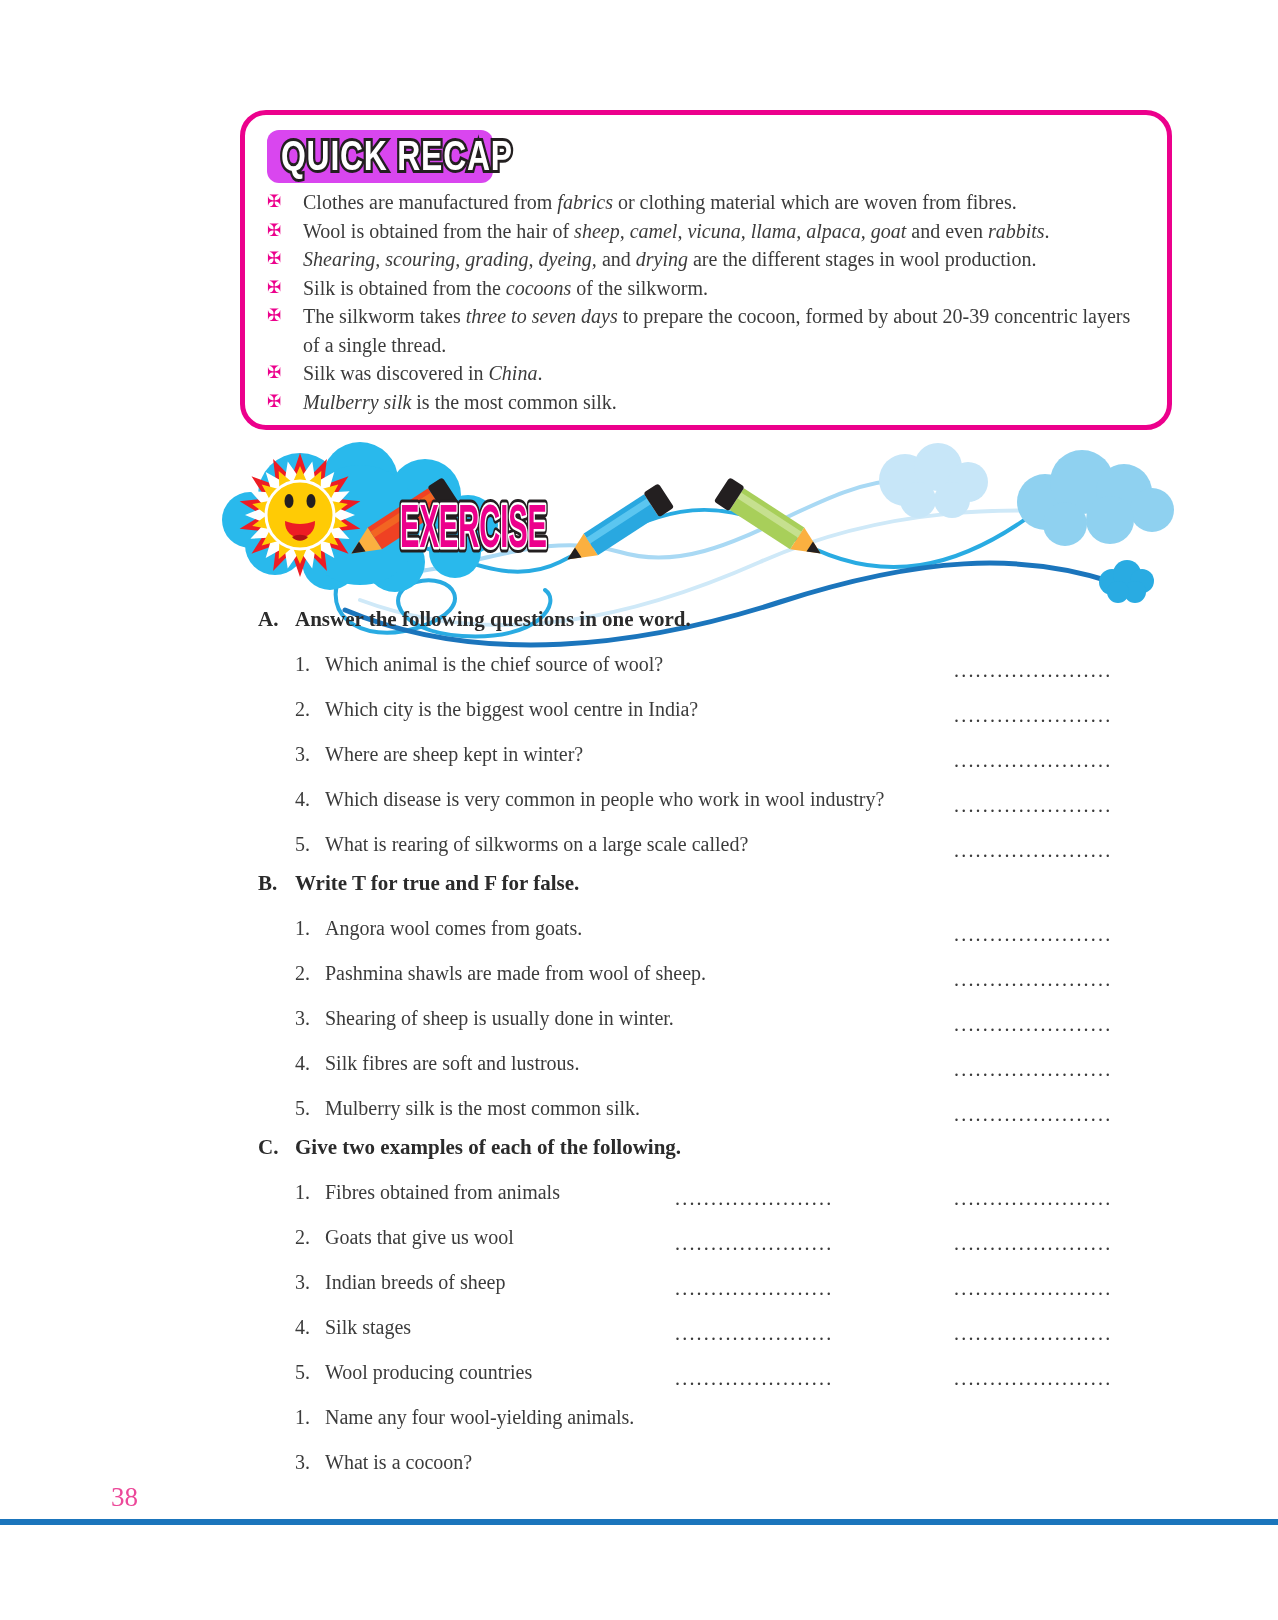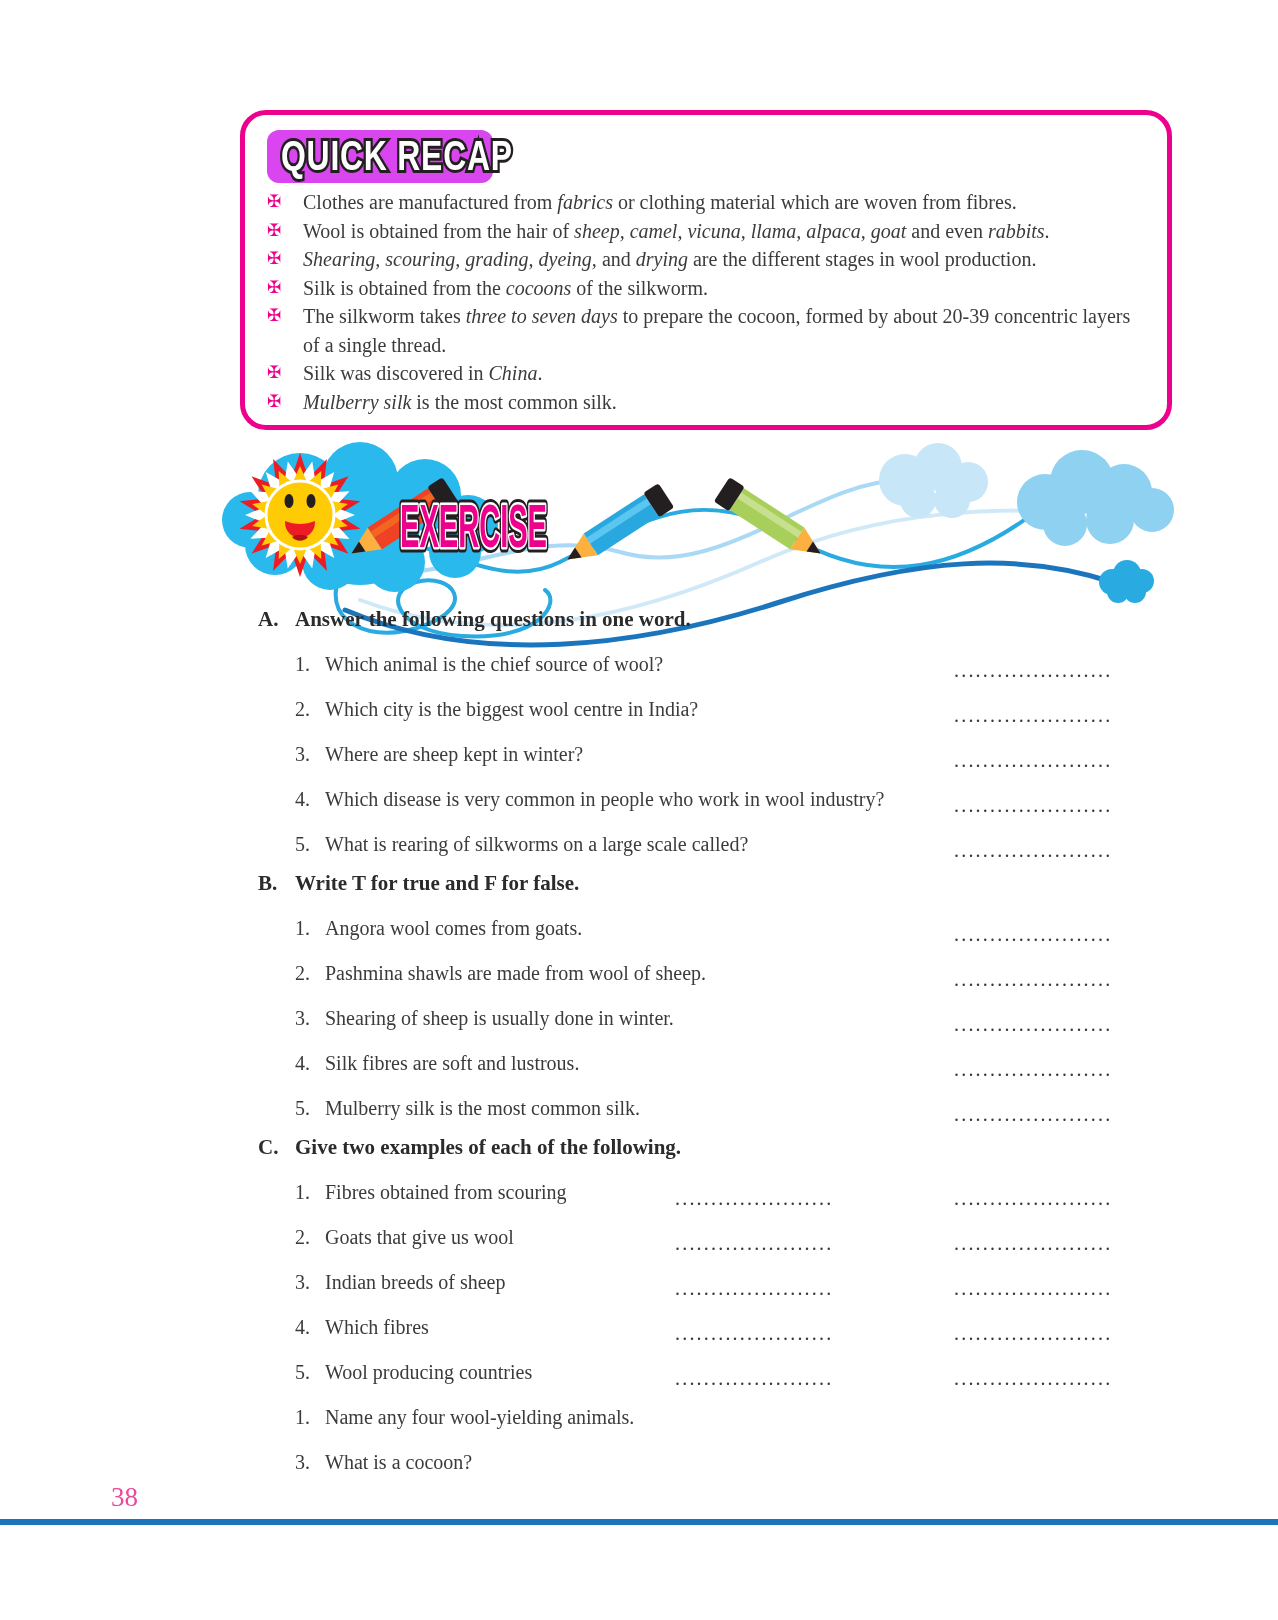--- a/index.html
+++ b/index.html
@@ -186,24 +186,24 @@
       <div class="section">
         <div class="sec-head"><span class="sec-letter">B.</span><span>Write T for true and F for false.</span></div>
         <div class="q-row"><span class="q-num">1.</span><span class="q-text">Angora wool comes from goats.</span><span class="dots dots-right">......................</span></div>
         <div class="q-row"><span class="q-num">2.</span><span class="q-text">Pashmina shawls are made from wool of sheep.</span><span class="dots dots-right">......................</span></div>
         <div class="q-row"><span class="q-num">3.</span><span class="q-text">Shearing of sheep is usually done in winter.</span><span class="dots dots-right">......................</span></div>
         <div class="q-row"><span class="q-num">4.</span><span class="q-text">Silk fibres are soft and lustrous.</span><span class="dots dots-right">......................</span></div>
         <div class="q-row"><span class="q-num">5.</span><span class="q-text">Mulberry silk is the most common silk.</span><span class="dots dots-right">......................</span></div>
       </div>
       <div class="section">
         <div class="sec-head"><span class="sec-letter">C.</span><span>Give two examples of each of the following.</span></div>
-        <div class="q-row"><span class="q-num">1.</span><span class="q-text">Fibres obtained from scouring</span><span class="dots dots-mid">......................</span><span class="dots dots-right">......................</span></div>
+        <div class="q-row"><span class="q-num">1.</span><span class="q-text">Fibres obtained from animals</span><span class="dots dots-mid">......................</span><span class="dots dots-right">......................</span></div>
         <div class="q-row"><span class="q-num">2.</span><span class="q-text">Goats that give us wool</span><span class="dots dots-mid">......................</span><span class="dots dots-right">......................</span></div>
         <div class="q-row"><span class="q-num">3.</span><span class="q-text">Indian breeds of sheep</span><span class="dots dots-mid">......................</span><span class="dots dots-right">......................</span></div>
-        <div class="q-row"><span class="q-num">4.</span><span class="q-text">Which fibres</span><span class="dots dots-mid">......................</span><span class="dots dots-right">......................</span></div>
+        <div class="q-row"><span class="q-num">4.</span><span class="q-text">Silk stages</span><span class="dots dots-mid">......................</span><span class="dots dots-right">......................</span></div>
         <div class="q-row"><span class="q-num">5.</span><span class="q-text">Wool producing countries</span><span class="dots dots-mid">......................</span><span class="dots dots-right">......................</span></div>
       </div>
       <div class="section">
         <div class="q-row"><span class="q-num">1.</span><span class="q-text">Name any four wool-yielding animals.</span></div>
         <div class="q-row"><span class="q-num">3.</span><span class="q-text">What is a cocoon?</span></div>
       </div>
     </div>
 
   <div class="page-num">38</div>
   <div class="footer-rule"></div>

